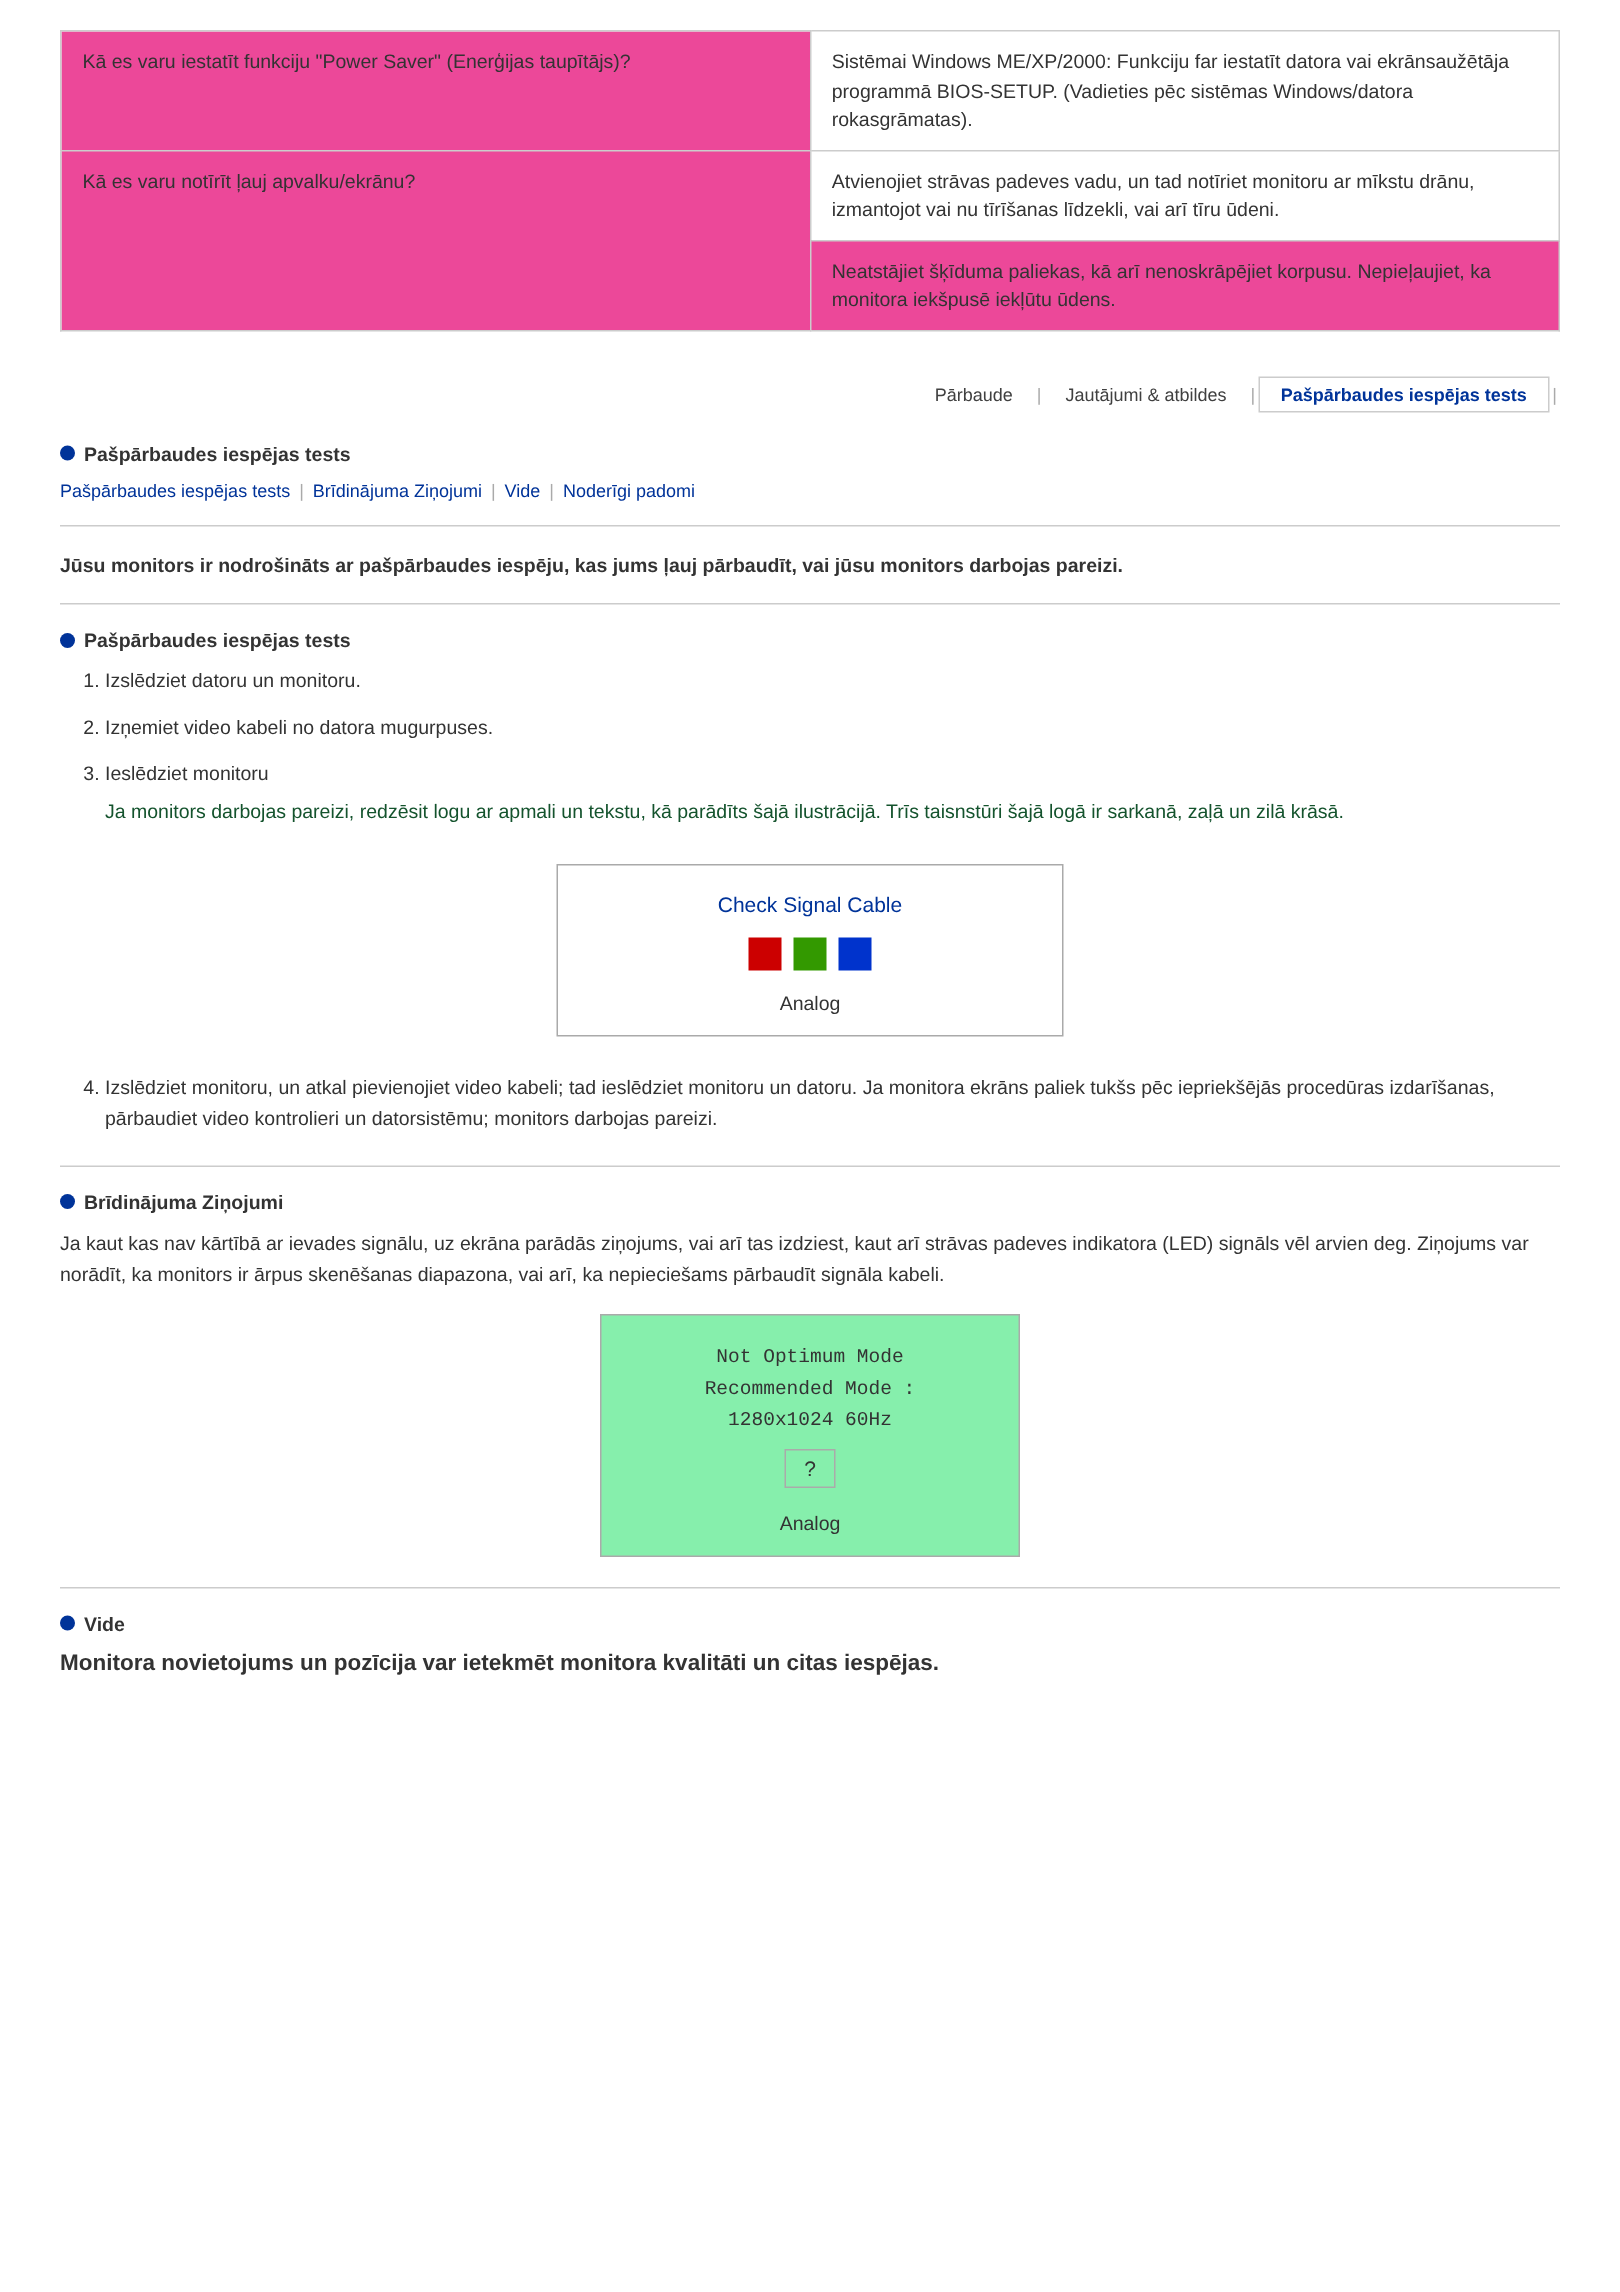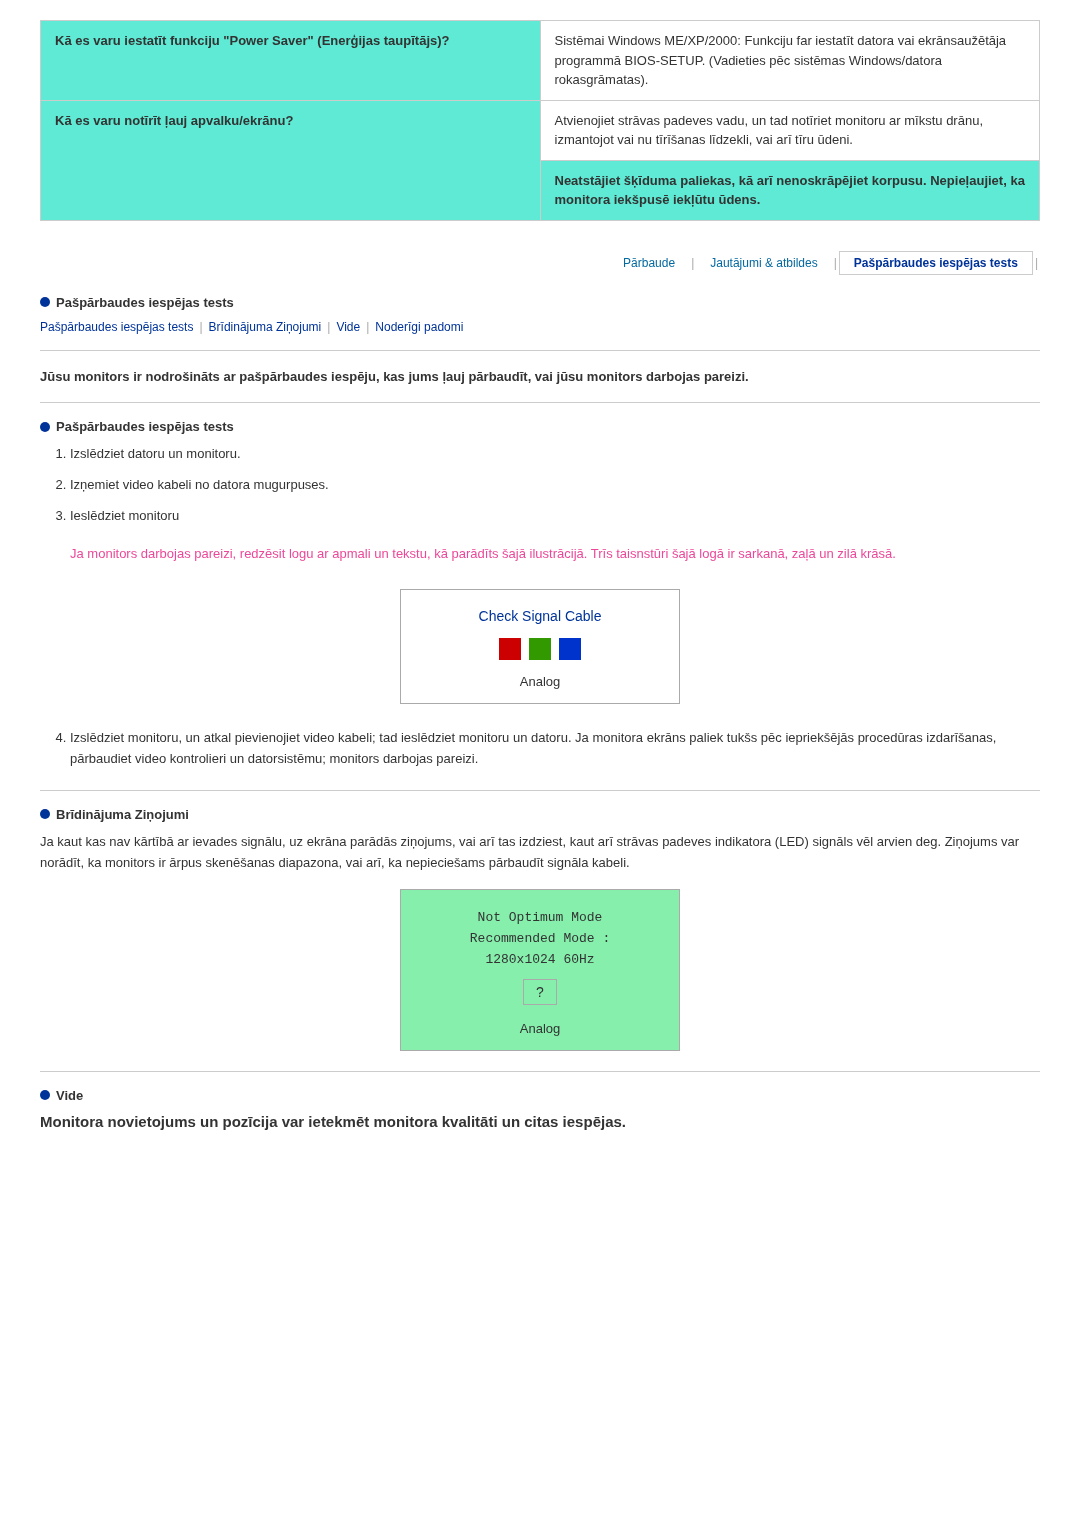--- a/index.html
+++ b/index.html
@@ -21,37 +21,37 @@
     }
     .faq-table td {
       border: 1px solid #ccc;
       padding: 10px 14px;
       vertical-align: top;
       font-size: 13px;
       line-height: 1.5;
     }
     .faq-table td:first-child {
       width: 200px;
-      background: #5eead4;
-      font-weight: bold;
+      background: #ec4899;
+      font-weight: normal;
     }
 
     
     .nav-tabs {
       display: flex;
       align-items: center;
       justify-content: flex-end;
       gap: 0;
       margin-bottom: 20px;
       font-size: 12px;
       color: #333;
     }
     .nav-tab {
       padding: 4px 14px;
-      color: #0369a1;
+      color: #404040;
       cursor: pointer;
       white-space: nowrap;
     }
     .nav-tab.active {
       color: #003399;
       font-weight: bold;
       border: 1px solid #ccc;
       background: #fff;
     }
     .nav-separator {
@@ -121,30 +121,30 @@
     .steps-list {
       margin-left: 30px;
       margin-top: 8px;
     }
     .steps-list li {
       margin-bottom: 10px;
       line-height: 1.6;
       font-size: 13px;
     }
     .step-description {
-      margin-top: 18px;
-      font-size: 13px;
-      color: #ec4899;
+      margin-top: 5px;
+      font-size: 13px;
+      color: #14532d;
       line-height: 1.6;
     }
 
     
     .signal-box {
       border: 1px solid #aaa;
-      width: 280px;
+      width: 338px;
       margin: 24px auto;
       padding: 18px 20px 14px;
       text-align: center;
       background: #fff;
     }
     .signal-box-title {
       font-family: Arial, sans-serif;
       font-size: 14px;
       color: #003399;
       margin-bottom: 14px;

